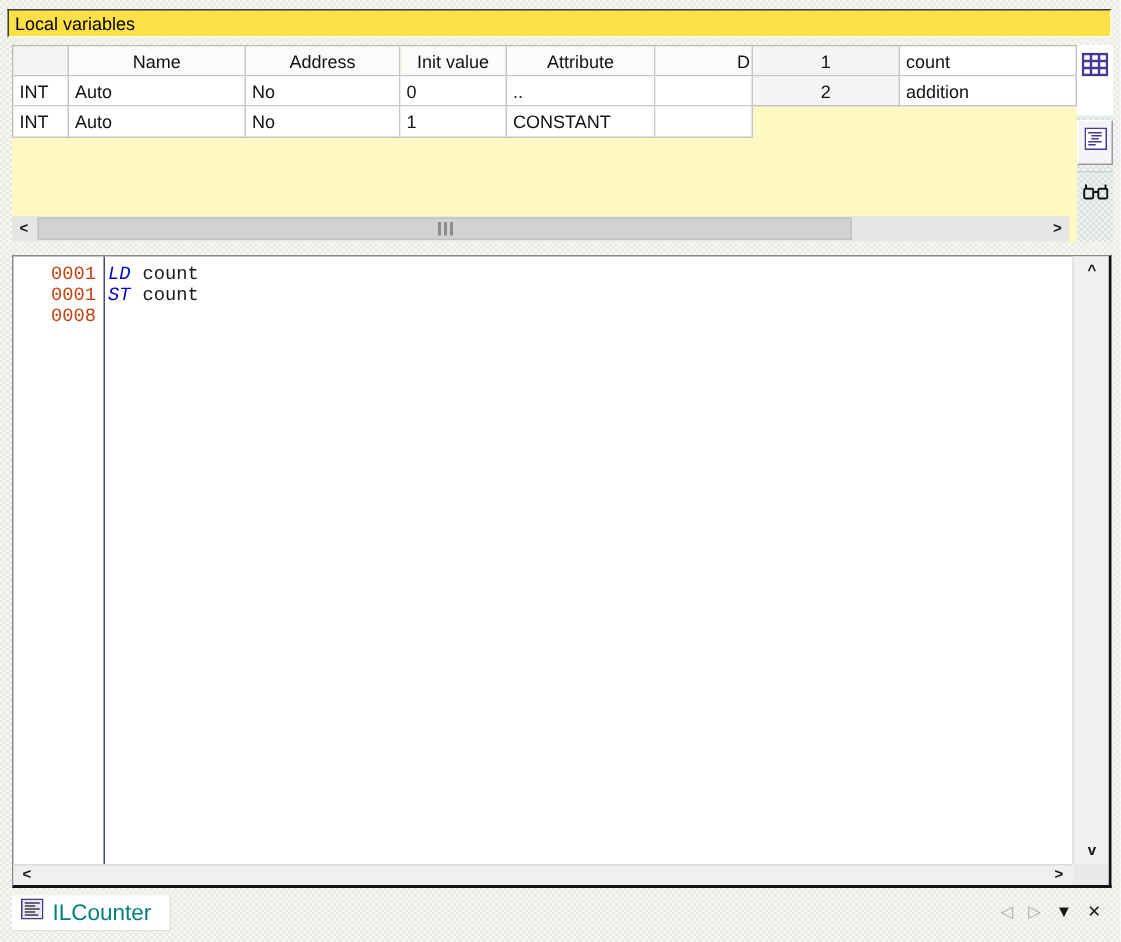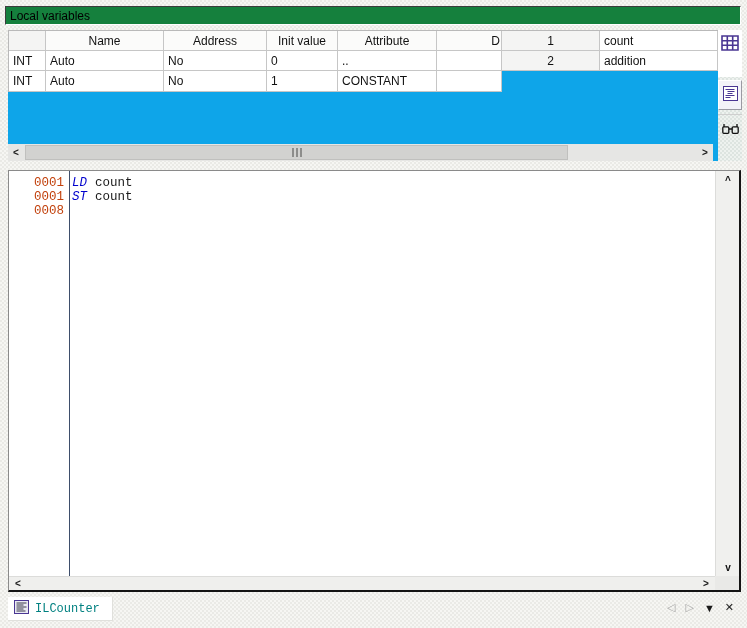--- a/index.html
+++ b/index.html
@@ -7,30 +7,30 @@
   body {
     font-family: "Liberation Sans", sans-serif;
     background: repeating-conic-gradient(#f6f6f3 0% 25%, #eaeae6 0% 50%) 0 0 / 4px 4px;
     position: relative;
     color: #111;
   }
 
   
   #titlebar {
     position: absolute; left: 5px; top: 6px; width: 736px; height: 19px;
-    background: #15803d;
+    background: #fde047;
     border: 1px solid; border-color: #3c3c3c #ffffff #ffffff #3c3c3c;
     display: flex; align-items: center; padding-left: 4px;
     font-size: 12px; color: #000;
   }
 
   
   #table-panel {
     position: absolute; left: 8px; top: 30px; width: 710px; height: 131px;
-    background: #0ea5e9;
+    background: #fef9c3;
   }
   .vargrid {
     display: grid;
     grid-template-columns: 37px 118px 103px 71px 99px 65px 98px minmax(0,1fr);
     grid-template-rows: 20px 20px 21px;
     border-top: 1px solid #b9b9b9; border-left: 1px solid #b9b9b9;
     width: 100%;
   }
   .cell {
     border-right: 1px solid #c6c6c6; border-bottom: 1px solid #c6c6c6;
@@ -107,21 +107,21 @@
   #editor-hscroll .sb-right { right: 2px; width: 14px; height: 13px; font-size: 10px; }
   #editor-corner { position: absolute; right: 0; bottom: 0; width: 24px; height: 14px; background: #e9e9e7; }
 
   
   #tabbar { position: absolute; left: 0; top: 594px; width: 747px; height: 34px; }
   #tab-active {
     position: absolute; left: 8px; top: 3px; height: 24px;
     background: #ffffff; display: flex; align-items: center; gap: 6px;
     padding: 0 12px 0 6px; border-right: 1px solid #e0e0dc; border-bottom: 1px solid #e0e0dc;
   }
-  #tab-active .tab-label { color: #008080; font-size: 12px; font-family: Liberation Mono, monospace; }
+  #tab-active .tab-label { color: #008080; font-size: 15px; }
   #tab-nav {
     position: absolute; right: 13px; top: 7px; display: flex; gap: 10px;
     align-items: center; font-size: 11px;
   }
   .nav-dim { color: #a3a3a3; }
   .nav-on  { color: #1a1a1a; }
 </style>
 </head>
 <body>
 

